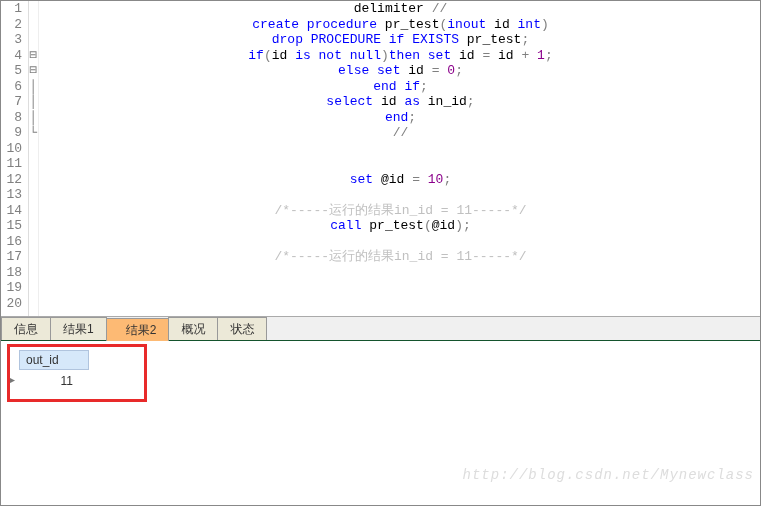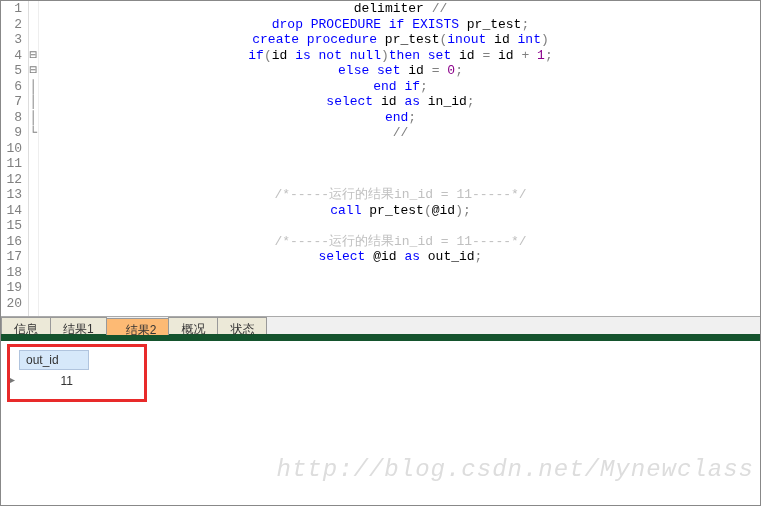--- a/index.html
+++ b/index.html
@@ -51,21 +51,21 @@
   }
   .kw { color: #0000ff; }
   .kw2 { color: #8b008b; }
   .op { color: #808080; }
   .cmt { color: #c0c0c0; }
   .txt { color: #000; }
 
   .tabs {
     height: 24px;
     background: #f0f0f0;
-    border-bottom: 7px solid #14532d;
+    border-bottom: 1px solid #14532d;
     display: flex;
     font-family: "Microsoft YaHei", sans-serif;
     font-size: 12px;
   }
   .tab {
     padding: 3px 12px;
     border: 1px solid #999;
     border-bottom: none;
     background: #ece9d8;
     margin-right: -1px;
@@ -122,21 +122,21 @@
     text-align: right;
     width: 60px;
     color: #333;
   }
   .watermark {
     position: absolute;
     right: 6px;
     bottom: 22px;
     color: #ddd;
     font-family: "Courier New", monospace;
-    font-size: 24px;
+    font-size: 14px;
     font-style: italic;
     pointer-events: none;
     letter-spacing: 1px;
   }
 </style>
 </head>
 <body>
 
 <div class="editor">
   <div class="gutter" id="gutter">
@@ -178,36 +178,36 @@
       <div> </div>
       <div> </div>
       <div> </div>
       <div> </div>
       <div> </div>
       <div> </div>
       <div> </div>
     </div>
   <div class="code" id="codearea">
       <div><span class="txt">delimiter </span><span class="op">//</span></div>
+      <div><span class="kw">create procedure</span><span class="txt"> pr_test</span><span class="op">(</span><span class="kw">inout</span><span class="txt"> id </span><span class="kw">int</span><span class="op">)</span></div>
       <div><span class="kw">drop PROCEDURE if EXISTS</span><span class="txt"> pr_test</span><span class="op">;</span></div>
-      <div><span class="kw">create procedure</span><span class="txt"> pr_test</span><span class="op">(</span><span class="kw">inout</span><span class="txt"> id </span><span class="kw">int</span><span class="op">)</span></div>
       <div><span class="kw">if</span><span class="op">(</span><span class="txt">id </span><span class="kw">is not null</span><span class="op">)</span><span class="kw">then set</span><span class="txt"> id </span><span class="op">=</span><span class="txt"> id </span><span class="op">+ </span><span class="kw2">1</span><span class="op">;</span></div>
       <div><span class="kw">else set</span><span class="txt"> id </span><span class="op">= </span><span class="kw2">0</span><span class="op">;</span></div>
       <div><span class="kw">end if</span><span class="op">;</span></div>
       <div><span class="kw">select</span><span class="txt"> id </span><span class="kw">as</span><span class="txt"> in_id</span><span class="op">;</span></div>
       <div><span class="kw">end</span><span class="op">;</span></div>
       <div><span class="op">//</span></div>
       <div></div>
       <div></div>
+      <div><span class="kw">set</span><span class="txt"> @id </span><span class="op">= </span><span class="kw2">10</span><span class="op">;</span></div>
       <div></div>
       <div><span class="cmt">/*-----运行的结果in_id = 11-----*/</span></div>
       <div><span class="kw">call</span><span class="txt"> pr_test</span><span class="op">(</span><span class="txt">@id</span><span class="op">);</span></div>
       <div></div>
       <div><span class="cmt">/*-----运行的结果in_id = 11-----*/</span></div>
-      <div><span class="kw">select</span><span class="txt"> @id </span><span class="kw">as</span><span class="txt"> out_id</span><span class="op">;</span></div>
     </div>
 </div>
 
 <div class="tabs" id="tabs">
     <div class="tab">信息</div>
     <div class="tab">结果1</div>
     <div class="tab active">结果2</div>
     <div class="tab">概况</div>
     <div class="tab">状态</div>
   </div>

